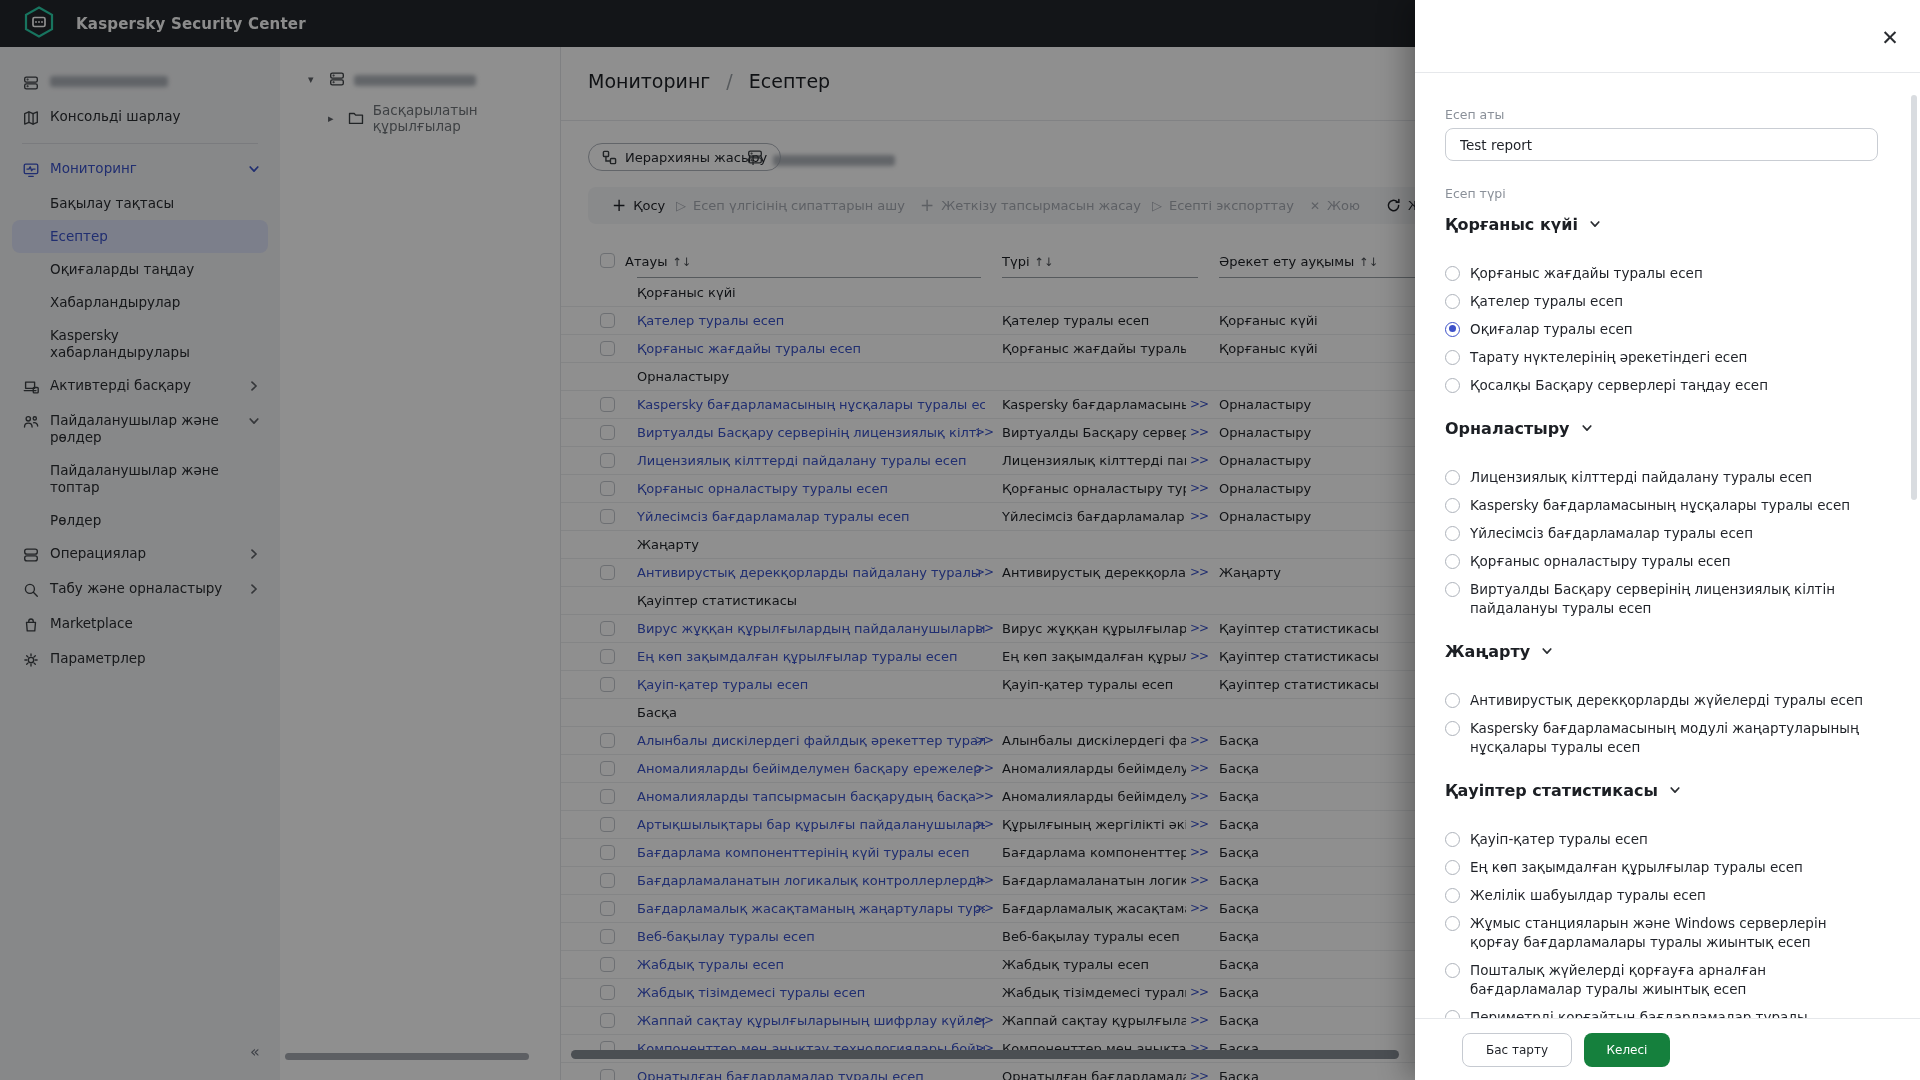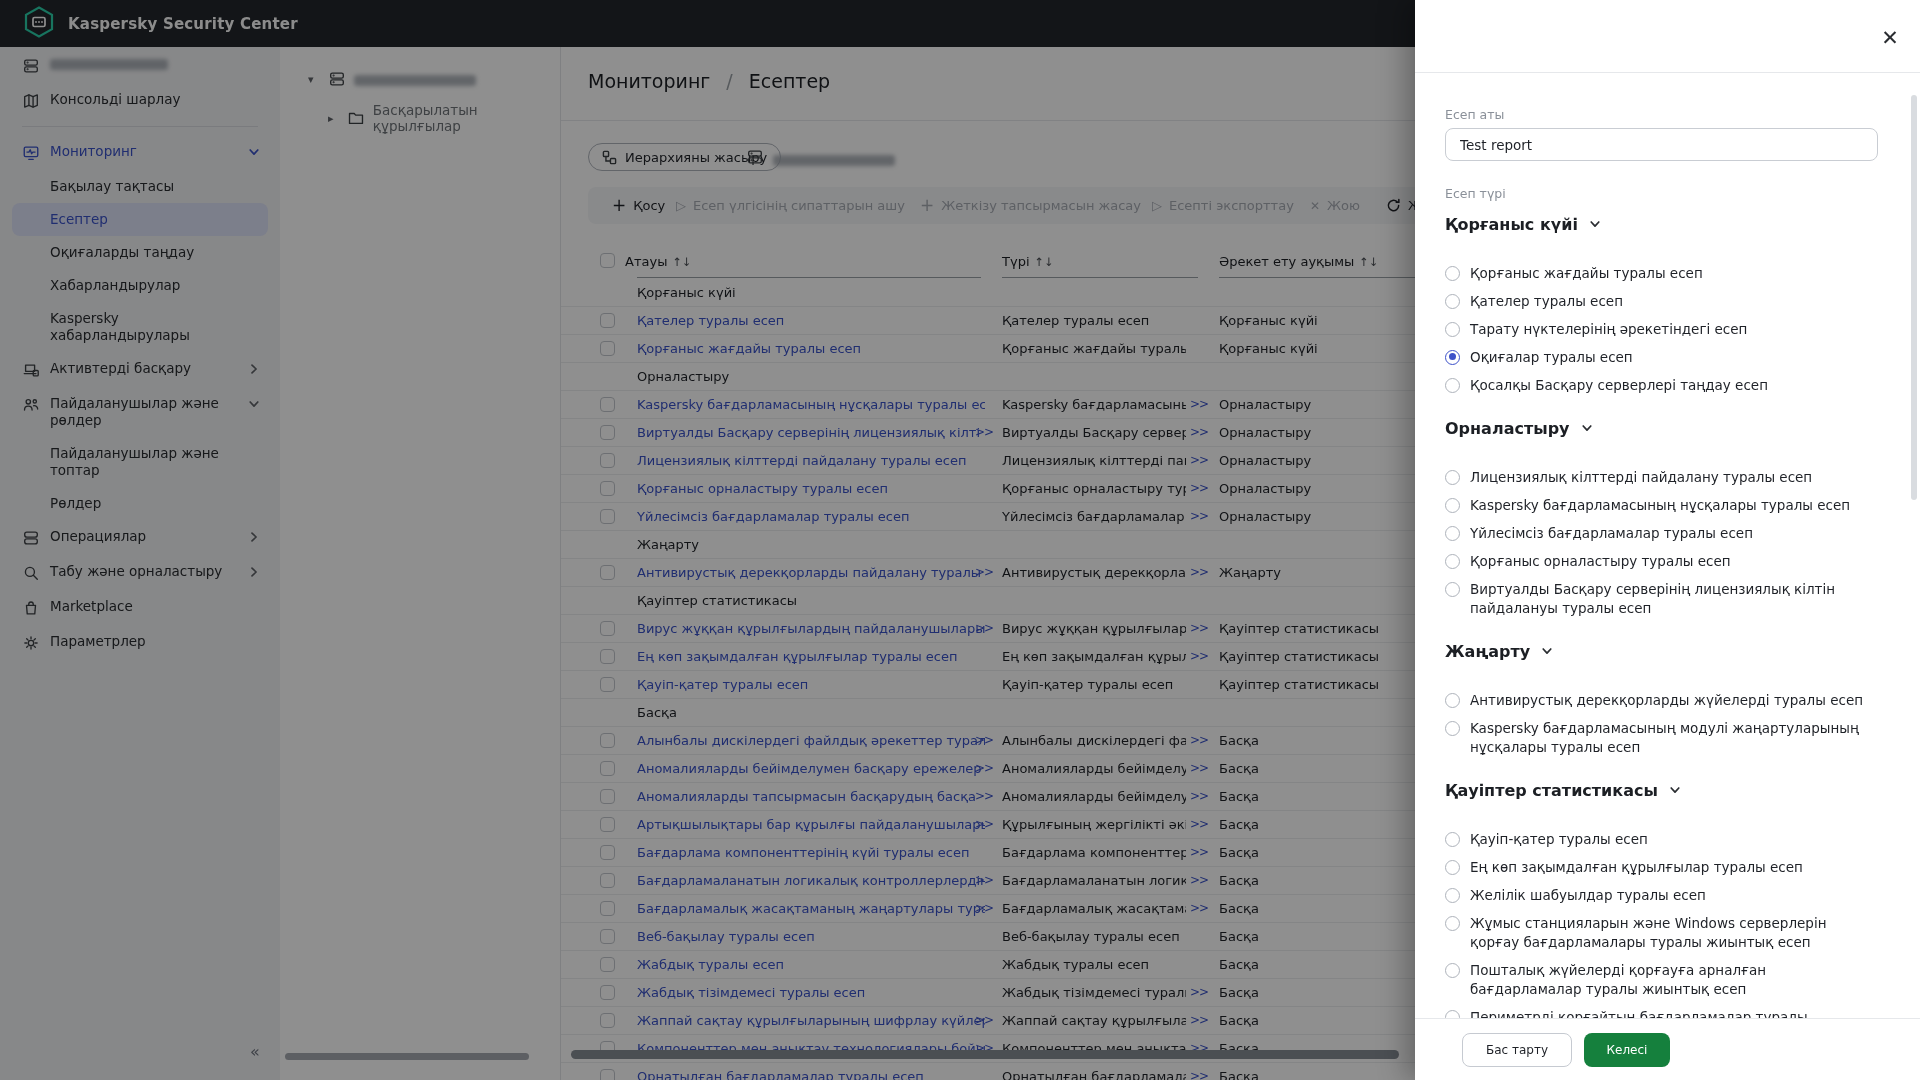--- a/index.html
+++ b/index.html
@@ -3,26 +3,26 @@
 <meta charset="utf-8">
 <style>
   * { margin:0; padding:0; box-sizing:border-box; }
   html,body { width:1920px; height:1080px; overflow:hidden; background:#fff;
     font-family:"DejaVu Sans","Liberation Sans",sans-serif; }
   #app { position:relative; width:1920px; height:1080px; }
 
   
   .topbar { position:absolute; left:0; top:0; width:1920px; height:47px;
     background:#23272B; display:flex; align-items:center; z-index:1; }
-  .logo-wrap { margin-left:24px; display:flex; align-items:center; gap:14px; }
+  .logo-wrap { margin-left:24px; display:flex; align-items:center; gap:22px; }
   .app-title { color:#FAFAFA; font-size:15px; font-weight:600; letter-spacing:.2px; }
 
   
   .sidebar { position:absolute; left:0; top:47px; width:280px; height:1033px;
-    background:#F1F2F4; z-index:2; padding-top:1px; }
+    background:#F1F2F4; z-index:2; padding-top:18px; }
   .side-item { display:flex; align-items:flex-start; padding:8px 14px 8px 22px;
     font-size:13.5px; color:#2A2D31; cursor:pointer; position:relative; }
   .side-item .ic { width:18px; height:18px; margin-right:10px; color:#3C4044; flex:0 0 18px; margin-top:1px; }
   .side-item .lbl { width:186px; line-height:17px; }
   .side-item .chev { position:absolute; right:20px; top:10px; color:#5F6368; }
   .side-item.active { color:#3A52C8; }
   .side-item.active .ic, .side-item.active .chev { color:#3A52C8; }
   .side-sub { padding:8px 14px 8px 50px; font-size:13.5px; color:#2A2D31; cursor:pointer; }
   .side-sub .lbl { display:block; width:186px; line-height:17px; }
   .side-sub.selected { background:#DDE2F8; color:#3A52C8; border-radius:8px; margin:0 12px;
@@ -563,26 +563,26 @@
           <div class="opts">
             <div class="opt">
               <span class="radio"></span>
               <span>Қорғаныс жағдайы туралы есеп</span>
             </div>
             <div class="opt">
               <span class="radio"></span>
               <span>Қателер туралы есеп</span>
             </div>
             <div class="opt">
-              <span class="radio"></span>
-              <span>Тарату нүктелерінің әрекетіндегі есеп</span>
-            </div>
-            <div class="opt">
               <span class="radio sel"></span>
               <span>Оқиғалар туралы есеп</span>
+            </div>
+            <div class="opt">
+              <span class="radio"></span>
+              <span>Тарату нүктелерінің әрекетіндегі есеп</span>
             </div>
             <div class="opt">
               <span class="radio"></span>
               <span>Қосалқы Басқару серверлері таңдау есеп</span>
             </div>
           </div>
           <div class="sec-head">
             <span>Орналастыру</span>
             <span class="chev">
               <svg width="12" height="12" viewBox="0 0 12 12" fill="none" stroke="currentColor" stroke-width="1.7" stroke-linecap="round" stroke-linejoin="round">

